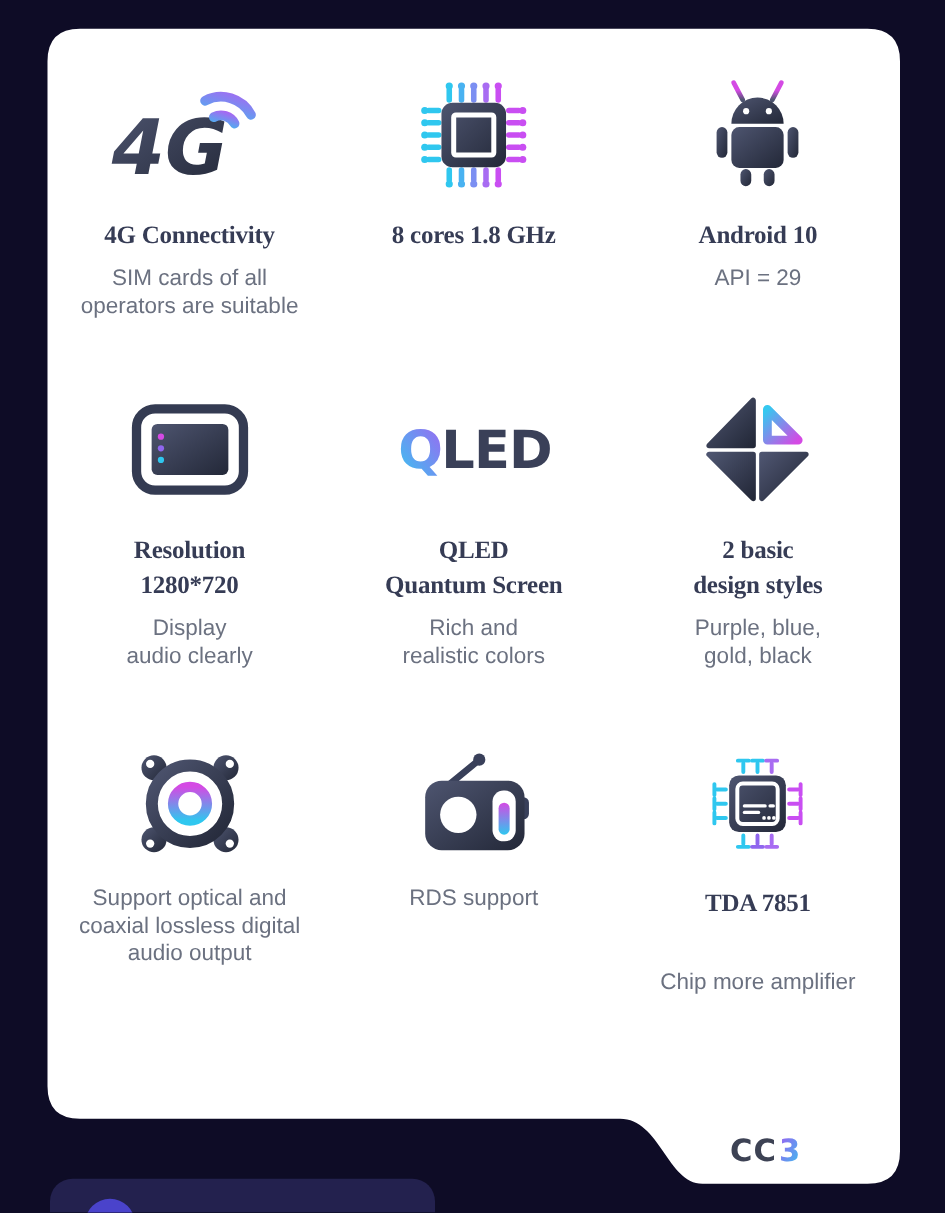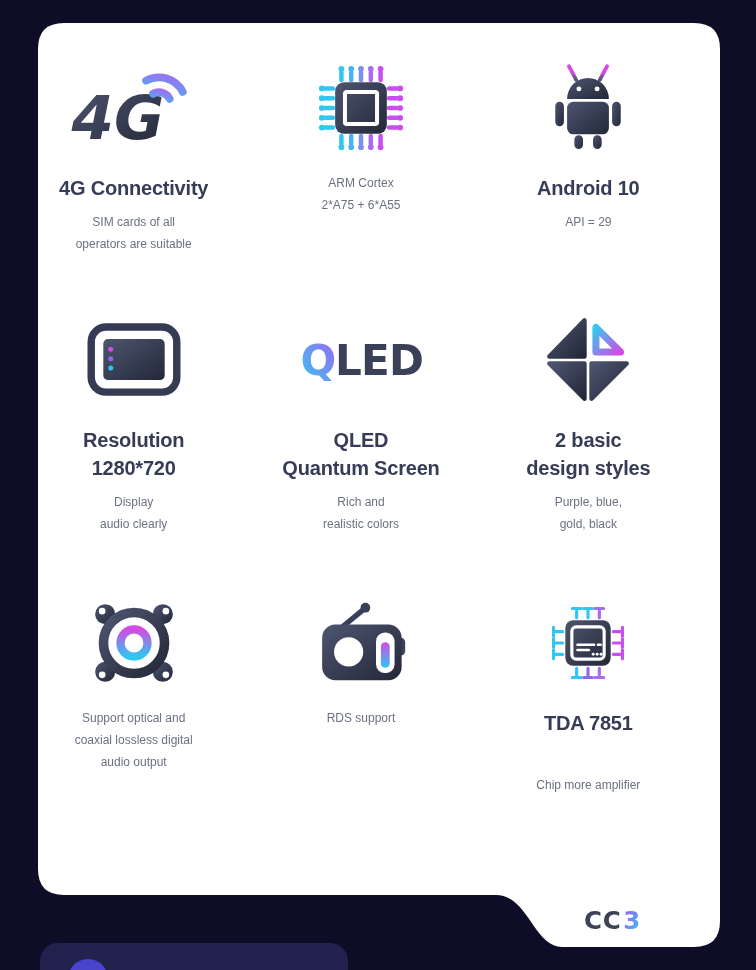--- a/index.html
+++ b/index.html
@@ -3,35 +3,35 @@
 <meta charset="utf-8">
 <style>
   html,body{margin:0;padding:0;}
   body{
     width:756px;height:970px;position:relative;overflow:hidden;
     background:#0e0c26;
     font-family:"Liberation Sans","DejaVu Sans",sans-serif;
   }
   .card-shape{position:absolute;left:0;top:0;z-index:1;}
   .card-content{
-    position:absolute;left:20px;top:23px;width:682px;height:870px;
+    position:absolute;left:38px;top:23px;width:682px;height:870px;
     z-index:2;display:grid;grid-template-columns:repeat(3,1fr);
     grid-template-rows:252px 283px auto;padding-top:28px;box-sizing:border-box;
   }
   .cell{display:flex;flex-direction:column;align-items:center;text-align:center;}
   .icon-box{height:114px;display:flex;align-items:center;justify-content:center;}
-  .tbox{display:flex;align-items:flex-start;justify-content:flex-start;margin-top:9px;}
+  .tbox{display:flex;align-items:flex-start;justify-content:flex-start;margin-top:9px;font-family:Liberation Serif, serif;}
   .r1 .tbox{height:30px;}
   .r23 .tbox{height:58px;}
   .title{
     font-size:20px;font-weight:bold;color:#363c55;line-height:28px;
     white-space:pre-line;letter-spacing:-0.2px;
   }
   .subtitle{
-    margin-top:7px;font-size:12px;color:#6b7180;line-height:22px;
+    margin-top:7px;font-size:18px;color:#6b7180;line-height:22px;
     white-space:pre-line;
   }
   .footer-logo{position:absolute;left:584px;top:905px;z-index:3;}
   .bottom-panel{
     position:absolute;left:40px;top:943px;width:308px;height:27px;
     background:#23214e;border-radius:18px 18px 0 0;z-index:1;
   }
   .bottom-circle{
     position:absolute;left:68px;top:959px;width:40px;height:40px;
     border-radius:50%;background:#4a43cb;z-index:2;
@@ -139,22 +139,23 @@
             <circle cx="99" cy="55" r="3.2" fill="#c94ef2"></circle>
           <rect x="84" y="63.5" width="14" height="5" rx="2.5" fill="#c94ef2"></rect>
             <circle cx="99" cy="66" r="3.2" fill="#c94ef2"></circle>
           <rect x="84" y="74.5" width="14" height="5" rx="2.5" fill="#c94ef2"></rect>
             <circle cx="99" cy="77" r="3.2" fill="#c94ef2"></circle>
         </g>
         <rect x="26" y="26" width="58" height="58" rx="10" fill="url(#gSlate)"></rect>
         <rect x="37" y="37" width="36" height="36" rx="2" fill="none" stroke="#ffffff" stroke-width="4.5"></rect>
       </svg>
     </div>
-    <div class="subtitle">ARM Cortex
-2*A75 + 6*A55</div>
+    <div class="tbox">
+        <div class="title">8 cores 1.8 GHz</div>
+      </div>
   </div>
 
   <div class="cell r1">
     <div class="icon-box">
       <svg width="100" height="100" viewBox="0 0 110 110">
         <path d="M 42 24 L 34 9" stroke="url(#gAnt)" stroke-width="4.2" stroke-linecap="round"></path>
         <path d="M 68 24 L 76 9" stroke="url(#gAnt)" stroke-width="4.2" stroke-linecap="round"></path>
         <path d="M 32 45 A 23 23 0 0 1 78 45 Z" fill="url(#gSlate)"></path>
         <circle cx="45" cy="34" r="2.7" fill="#ffffff"></circle>
         <circle cx="65" cy="34" r="2.7" fill="#ffffff"></circle>

